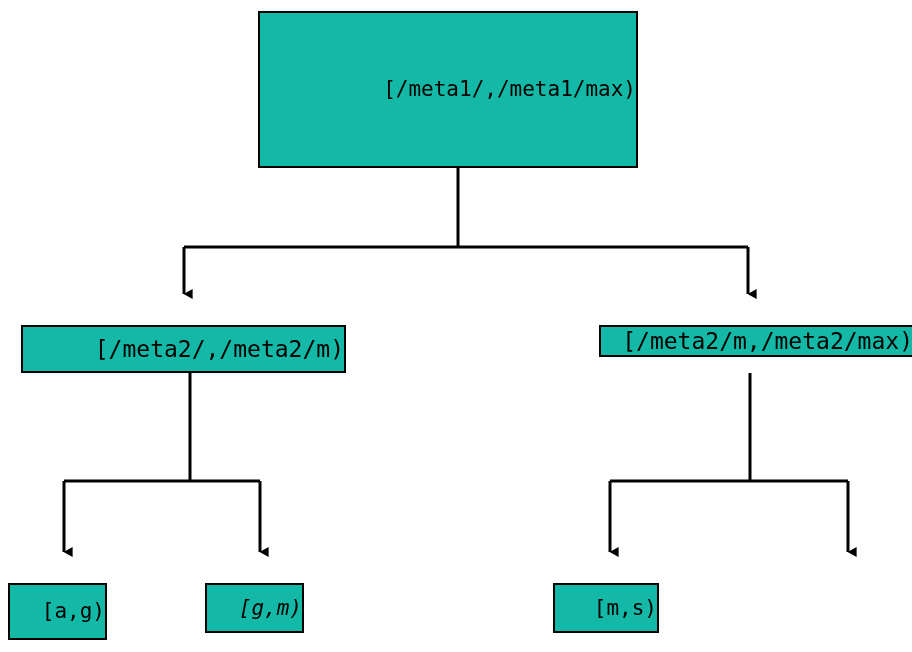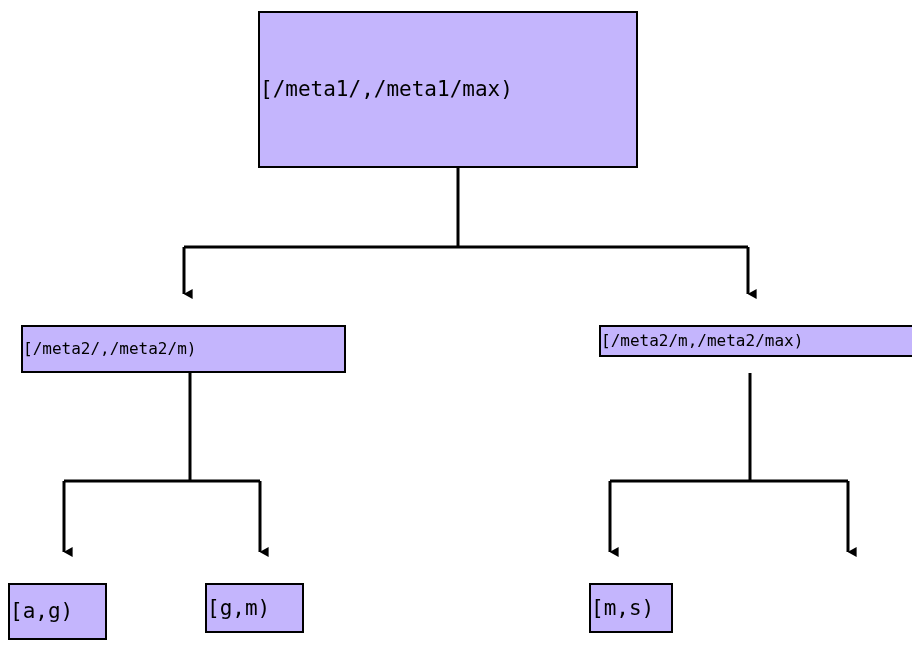--- a/index.html
+++ b/index.html
@@ -21,34 +21,34 @@
     left: 0;
     top: 0;
     width: 912px;
     height: 652px;
     pointer-events: none;
   }
   .tree-node {
     position: absolute;
     box-sizing: border-box;
     border: 2px solid #000000;
-    background: #c4b5fd;
+    background: #14b8a6;
     display: flex;
     align-items: center;
-    justify-content: flex-start;
+    justify-content: flex-end;
     color: #000000;
     white-space: pre;
     letter-spacing: 0px;
   }
   .node-label {
     display: block;
     line-height: 1;
   }
   .node-root   { font-size: 21px; }
-  .node-mid    { font-size: 16px; }
+  .node-mid    { font-size: 23px; }
   .node-leaf   { font-size: 21px; }
 </style>
 </head>
 <body>
 
 <div id="diagram-root">
 
   <svg id="edges-layer" width="912" height="652" viewBox="0 0 912 652" xmlns="http://www.w3.org/2000/svg">
     <defs>
       <marker id="arrow-down" markerWidth="10" markerHeight="9" refX="5" refY="8.6" orient="auto" markerUnits="userSpaceOnUse">
@@ -87,22 +87,22 @@
   </div>
 
   <div class="tree-node node-mid" style="left:578px; top:325px; width:316px; height:32px;margin-left:21px;">
     <span class="node-label">[/meta2/m,/meta2/max)</span>
   </div>
 
   <div class="tree-node node-leaf" style="left:8px; top:583px; width:99px; height:57px;">
     <span class="node-label">[a,g)</span>
   </div>
 
-  <div class="tree-node node-leaf" style="left:205px; top:583px; width:99px; height:50px;">
+  <div class="tree-node node-leaf" style="left:205px; top:583px; width:99px; height:50px;font-style:italic;">
     <span class="node-label">[g,m)</span>
   </div>
 
-  <div class="tree-node node-leaf" style="left:553px; top:583px; width:84px; height:50px;margin-left:36px;">
+  <div class="tree-node node-leaf" style="left:553px; top:583px; width:106px; height:50px;">
     <span class="node-label">[m,s)</span>
   </div>
 
 
 </div>
 
 </body></html>

